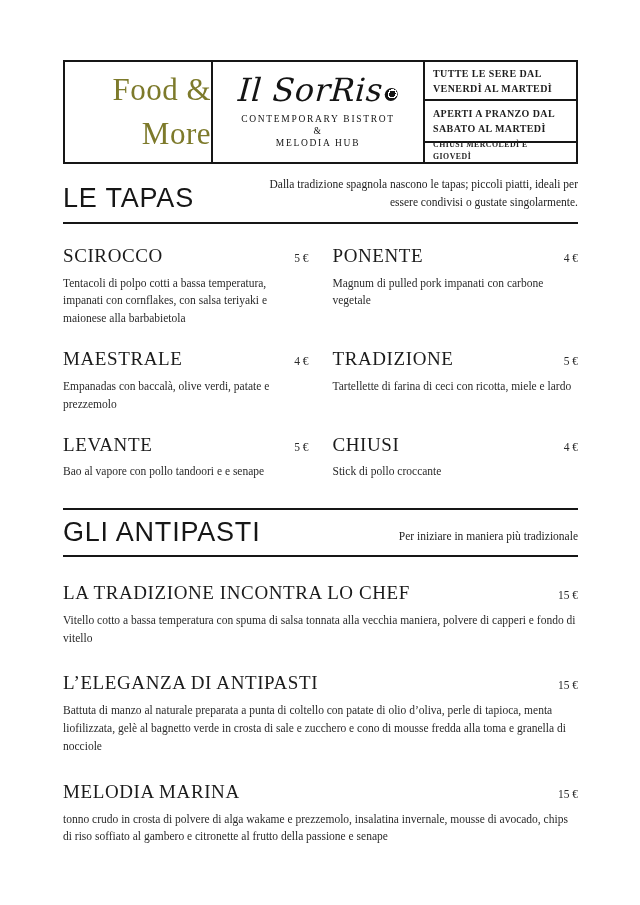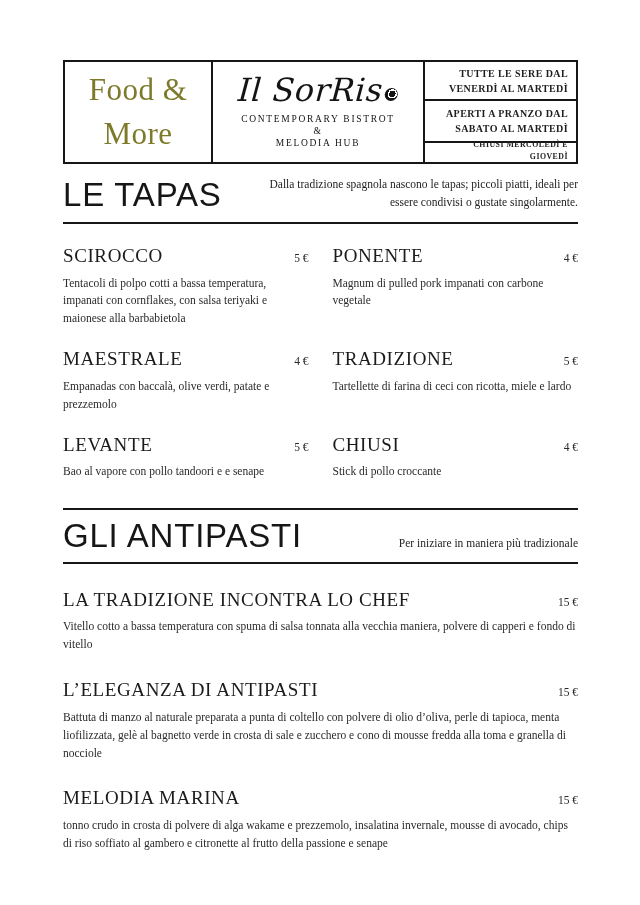--- a/index.html
+++ b/index.html
@@ -36,36 +36,36 @@
   .logo-dot {
     display:inline-block; width:13px; height:13px; border-radius:50%;
     background:radial-gradient(circle at 58% 45%, #141414 0 3.2px, #ffffff 3.2px 4.6px, #141414 4.6px);
     margin-left:2px;
   }
   .h-sub { font-size:9.5px; letter-spacing:1.7px; color:#141414; margin-top:6px; white-space:nowrap;text-align:center; }
   .h-amp { font-size:9.5px; letter-spacing:1.7px; color:#141414; margin-top:2px; }
   .h-sub2 { font-size:9.5px; letter-spacing:1.7px; color:#141414; margin-top:2px; }
   .h-right { width:151px; display:flex; flex-direction:column; }
   .h-right .row {
-    display:flex; align-items:center; justify-content:center; text-align:right;
+    display:flex; align-items:center; justify-content:center; text-align:left;
     font-weight:bold; font-size:10px; line-height:1.5; letter-spacing:0.4px;
     border-bottom:2px solid #161616; padding:2px 8px; box-sizing:border-box;
   }
   .h-right .row.r1 { height:39px; }
   .h-right .row.r2 { height:42px; }
   .h-right .row.r3 { height:16px; font-size:7.8px; border-bottom:none; letter-spacing:0.5px; }
 
   
   .section-head {
     display:flex; justify-content:space-between; align-items:flex-end;
     border-bottom:2px solid #161616;
   }
   .sec-title {
     font-family:"Liberation Sans", sans-serif; font-weight:500;
-    font-size:33px; letter-spacing:0.8px; color:#161616; line-height:1.1;
+    font-size:27px; letter-spacing:0.8px; color:#161616; line-height:1.1;
   }
   .sec-sub {
     font-size:11.5px; line-height:1.55; color:#222; text-align:right;
     max-width:330px; margin-bottom:2px;
   }
   .tapas-head { margin-top:12px; padding-bottom:8px; }
   .antipasti-wrap { border-top:2px solid #161616; margin-top:27px; }
   .antipasti-head { margin-top:8px; padding-bottom:7px; }
 
   
@@ -84,21 +84,21 @@
   }
   .a-item { margin-top:26px; }
   .a-item .item-desc { max-width:516px; }
 </style>
 </head>
 <body>
 
 <div class="sheet">
 
   <div class="header">
-    <div class="h-left" style="color:#7d7a2b;">
+    <div class="h-left" style="color:#7d7a2b;align-items:flex-end;">
       <div class="line">Food &amp;</div>
       <div class="line">More</div>
     </div>
     <div class="h-mid">
       <div class="logo-script"><span>Il SorRis</span><span class="logo-dot"></span></div>
       <div class="h-sub">CONTEMPORARY BISTROT</div>
       <div class="h-amp">&amp;</div>
       <div class="h-sub2">MELODIA HUB</div>
     </div>
     <div class="h-right">
@@ -170,21 +170,21 @@
         <span class="item-price">15 €</span>
       </div>
       <div class="item-desc">Vitello cotto a bassa temperatura con spuma di salsa tonnata alla vecchia maniera, polvere di capperi e fondo di vitello</div>
     </div>
 
     <div class="a-item">
       <div class="item-head">
         <span class="item-name">L’ELEGANZA DI ANTIPASTI</span>
         <span class="item-price">15 €</span>
       </div>
-      <div class="item-desc">Battuta di manzo al naturale preparata a punta di coltello con polvere di olio d’oliva, perle di tapioca, menta liofilizzata, gelè al bagnetto verde in crosta di sale e zucchero e cono di mousse fredda alla toma e granella di nocciole</div>
+      <div class="item-desc">Battuta di manzo al naturale preparata a punta di coltello con patate di olio d’oliva, perle di tapioca, menta liofilizzata, gelè al bagnetto verde in crosta di sale e zucchero e cono di mousse fredda alla toma e granella di nocciole</div>
     </div>
 
     <div class="a-item">
       <div class="item-head">
         <span class="item-name">MELODIA MARINA</span>
         <span class="item-price">15 €</span>
       </div>
       <div class="item-desc">tonno crudo in crosta di polvere di alga wakame e prezzemolo, insalatina invernale, mousse di avocado, chips di riso soffiato al gambero e citronette al frutto della passione e senape</div>
     </div>
   </div>

